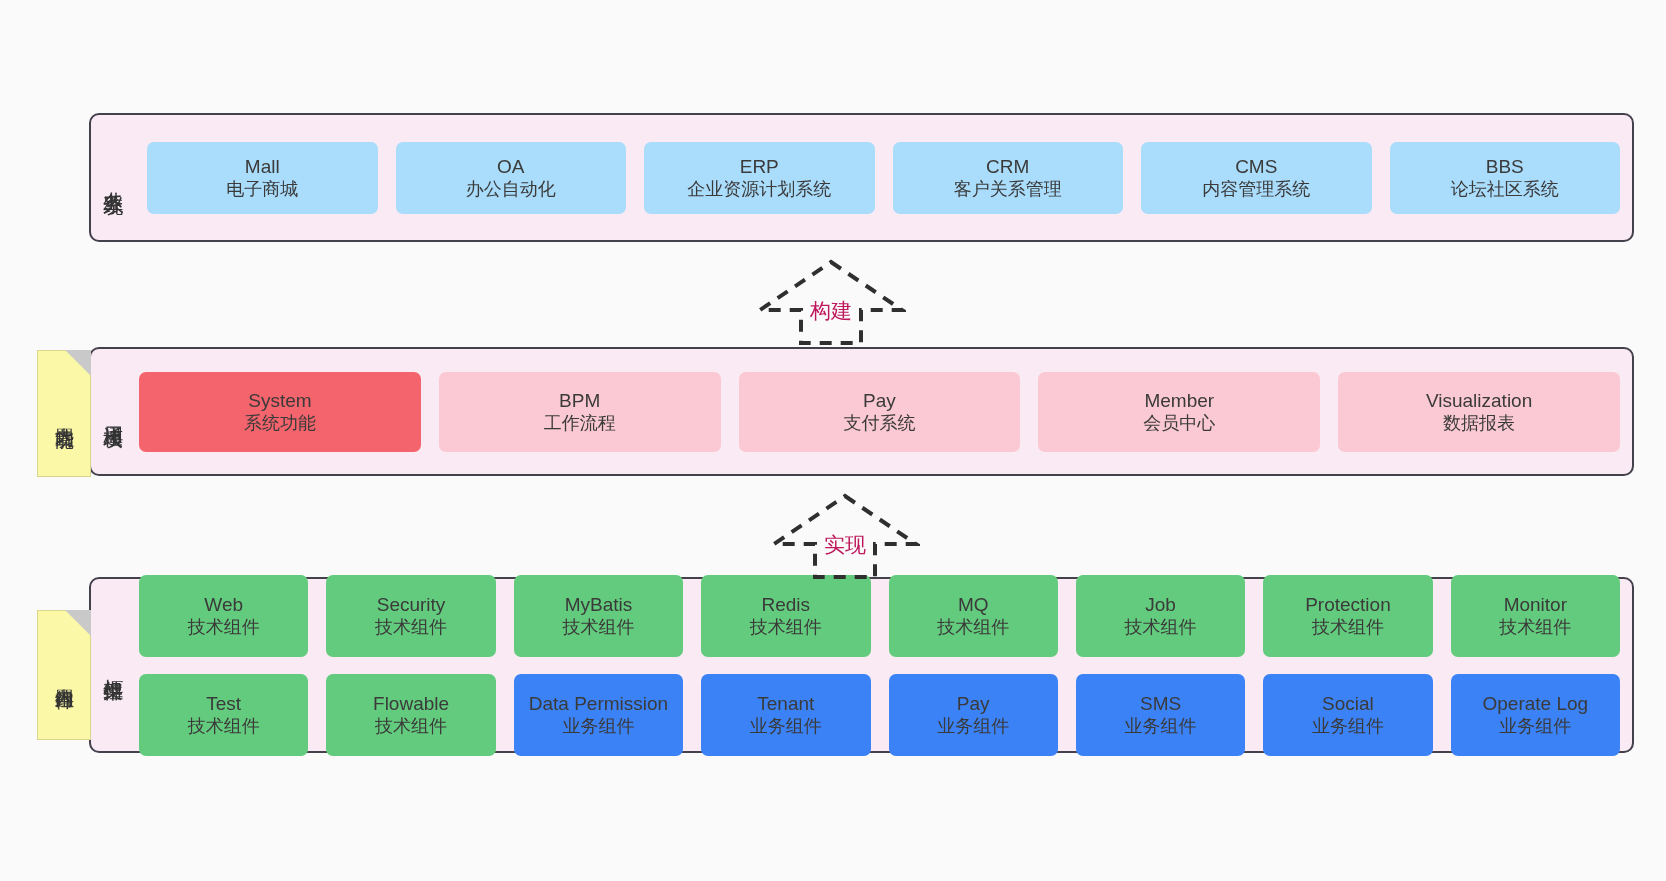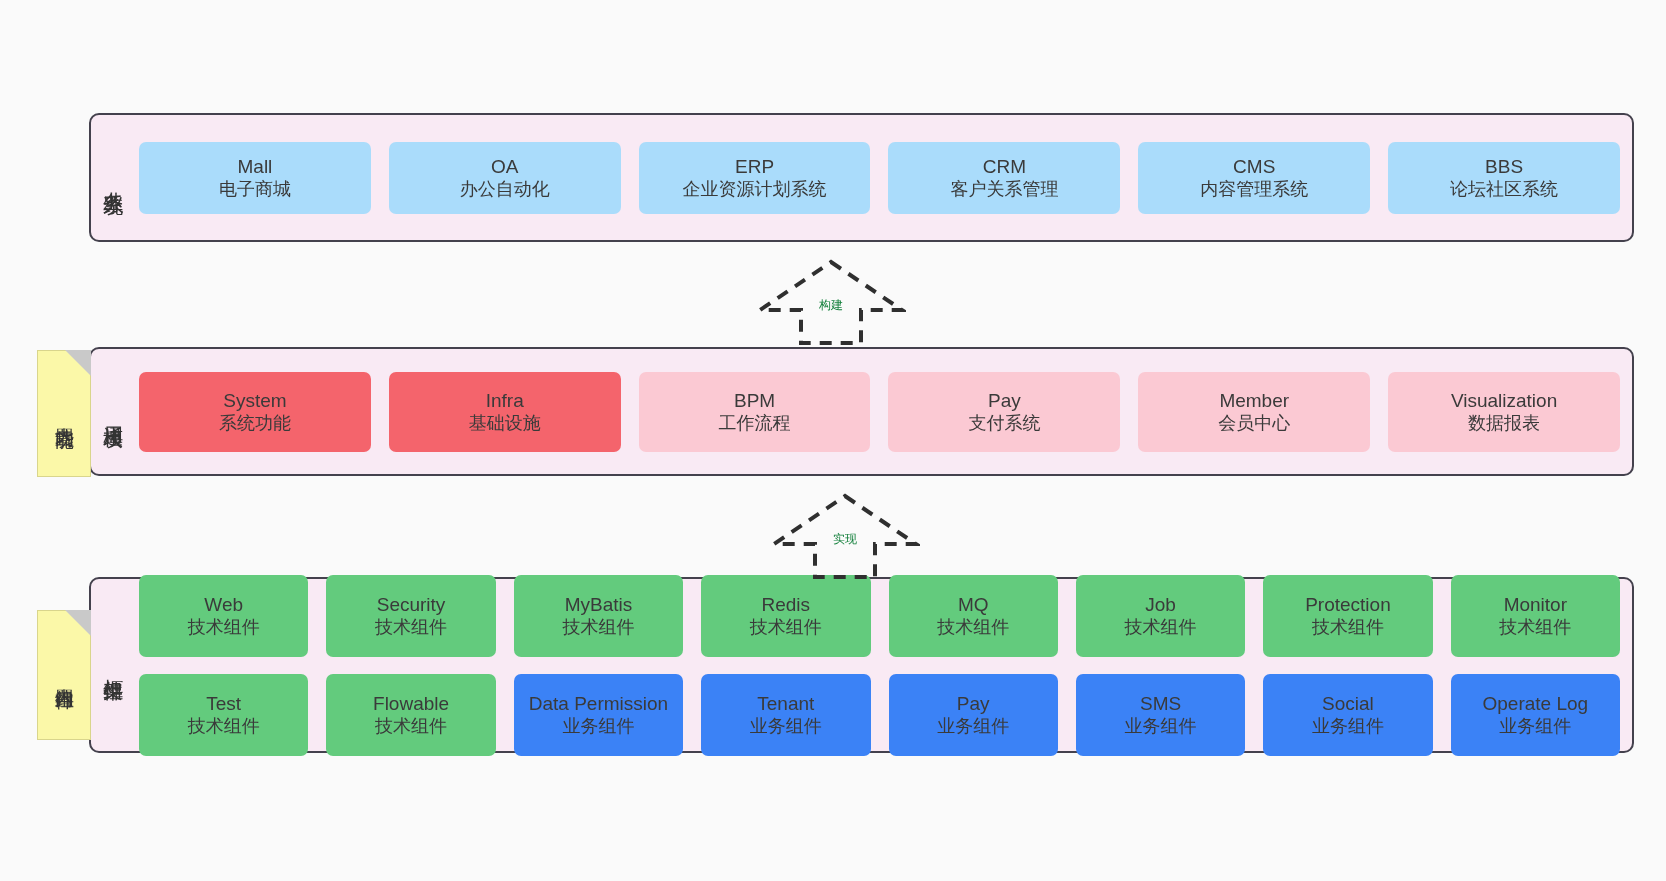--- a/index.html
+++ b/index.html
@@ -80,21 +80,21 @@
   }
 
   
   .c-blue        { background: #aadcfb; }
   .c-red         { background: #f4646c; }
   .c-pink        { background: #fbc9d3; }
   .c-green       { background: #63cb7d; }
   .c-green-light { background: #3b82f6; }
 
   
-  #layer-business  { left: 89px;  top: 113px; width: 1545px; height: 129px; }
+  #layer-business  { left: 89px;  top: 113px; width: 1545px; height: 129px; gap: 8px; }
   #layer-business  .cell { height: 72px; }
 
   #layer-modules   { left: 89px;  top: 347px; width: 1545px; height: 129px; }
   #layer-modules   .cell { height: 80px; }
 
   #layer-framework { left: 89px;  top: 577px; width: 1545px; height: 176px; }
   #layer-framework .cell { height: 82px; }
   #layer-framework .layer-body { gap: 17px; }
 
   
@@ -131,22 +131,22 @@
   
   .arrow {
     position: absolute;
     z-index: 2;
   }
   .arrow svg { display: block; }
   .arrow-label {
     position: absolute;
     left: 50%;
     transform: translateX(-50%);
-    font-size: 12px;
-    color: #15803d;
+    font-size: 21px;
+    color: #be185d;
     white-space: nowrap;
     background: transparent;
     user-select: none;
   }
   #arrow-build   { left: 756px; top: 258px; width: 150px; height: 88px; }
   #arrow-build   .arrow-label { top: 39px; }
   #arrow-realize { left: 770px; top: 492px; width: 150px; height: 88px; }
   #arrow-realize .arrow-label { top: 39px; }
 </style>
 </head>
@@ -207,24 +207,20 @@
   <div class="layer" id="layer-modules">
     <div class="layer-label">通用模块</div>
     <div class="layer-body">
       <div class="row">
 
         <div class="cell c-red">
           <span class="en">System</span>
           <span class="cn">系统功能</span>
         </div>
 
-        <div class="cell c-red">
-          <span class="en">Infra</span>
-          <span class="cn">基础设施</span>
-        </div>
 
         <div class="cell c-pink">
           <span class="en">BPM</span>
           <span class="cn">工作流程</span>
         </div>
 
         <div class="cell c-pink">
           <span class="en">Pay</span>
           <span class="cn">支付系统</span>
         </div>

